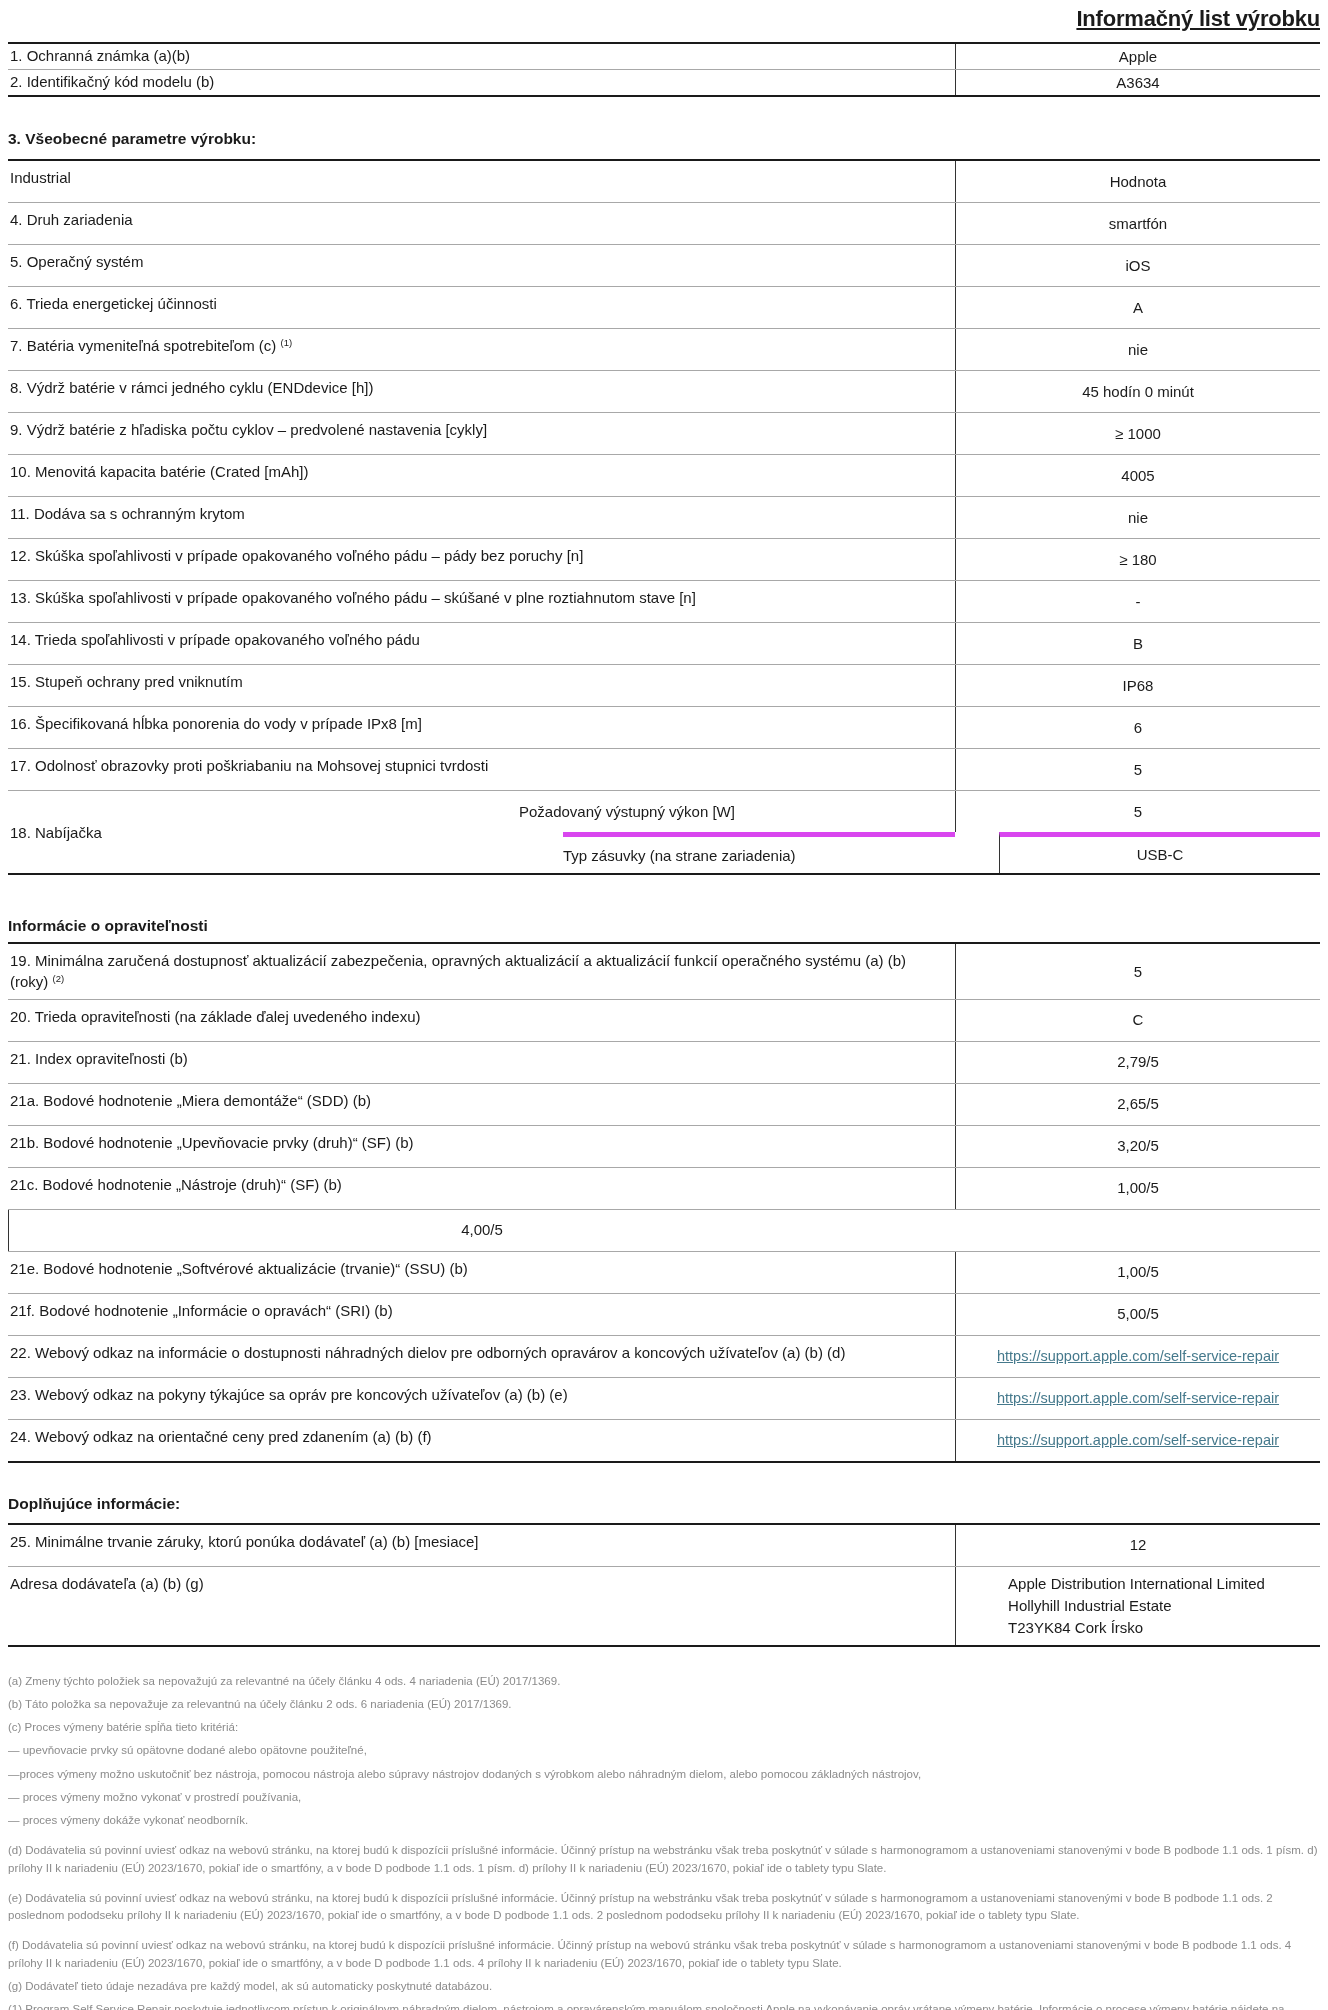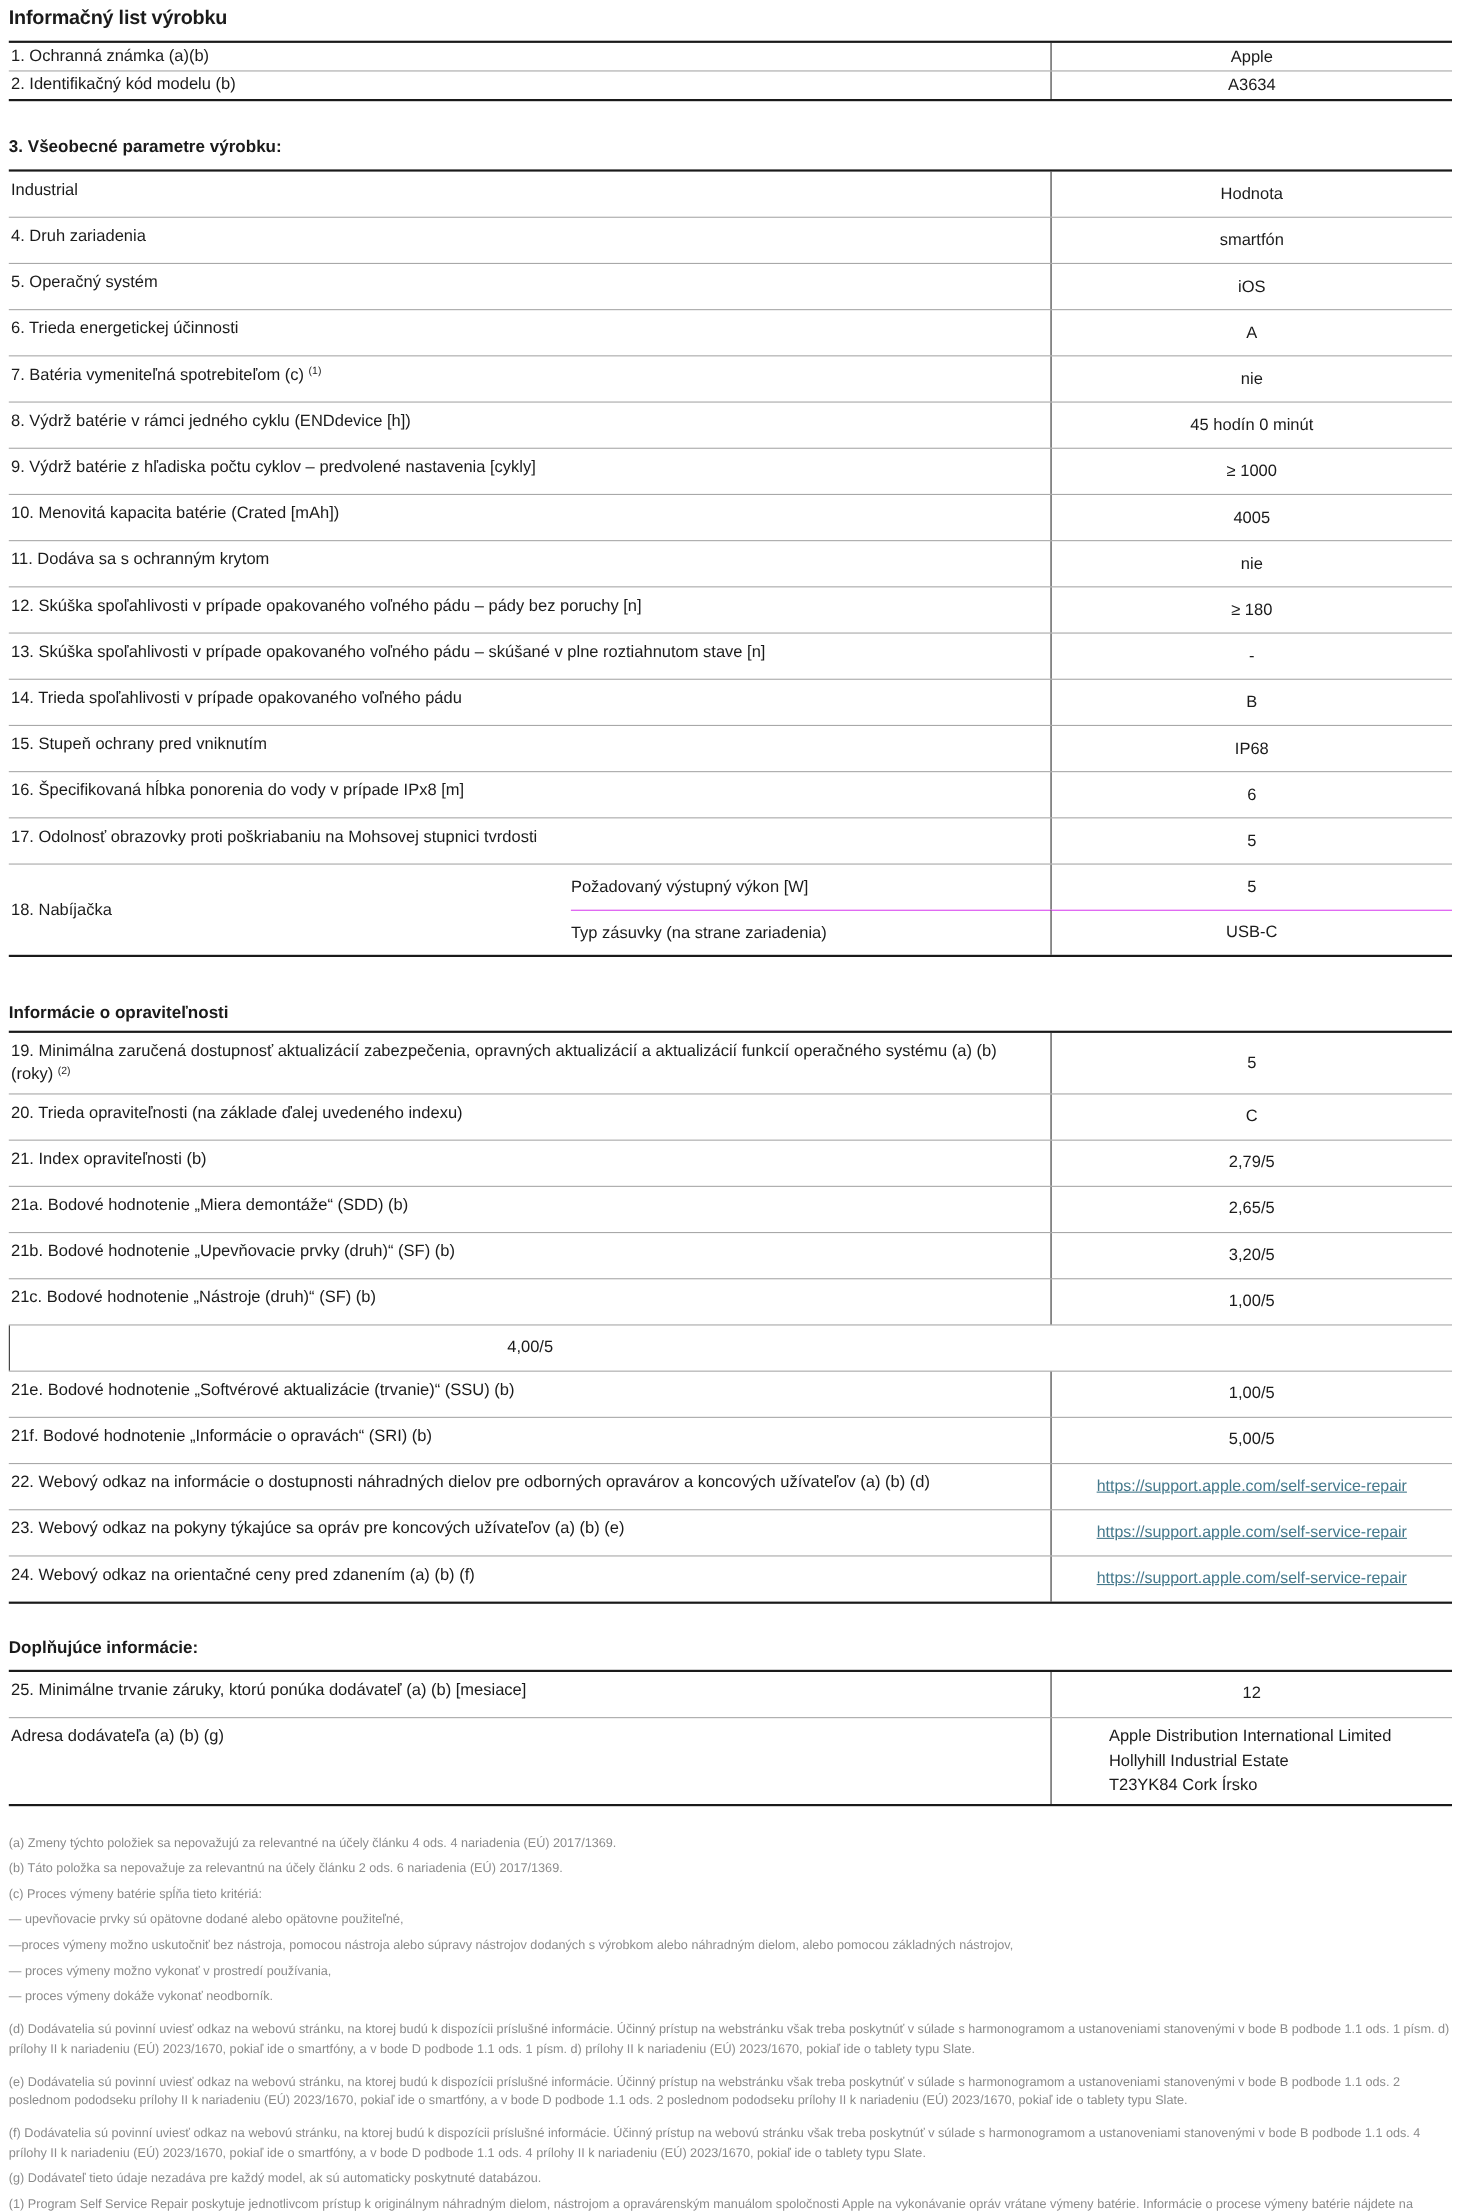--- a/index.html
+++ b/index.html
@@ -4,22 +4,22 @@
 <style>
   html,body{margin:0;padding:0;background:#ffffff;}
   body{
     width:1328px;height:2010px;
     font-family:"Liberation Sans","DejaVu Sans",sans-serif;
     color:#1b1b1b;
     overflow:hidden;
   }
   .page{padding:4px 8px 0 8px;}
   .doc-title{
-    font-size:18px;font-weight:bold;text-align:left;
-    margin:2px 0 10px 0;letter-spacing:-0.2px;
+    font-size:22px;font-weight:bold;text-align:right;
+    margin:2px 0 10px 0;letter-spacing:-0.2px;text-decoration:underline;
   }
   
   .tbl{border-top:2px solid #1a1a1a;border-bottom:2px solid #1a1a1a;}
   .row{display:grid;grid-template-columns:1fr 365px;}
   .row + .row{border-top:1px solid #a8a8a8;}
   .cell{font-size:15px;line-height:1.42;}
   .cell-label{display:flex;padding:6px 16px 6px 2px;}
   .cell-value{
     border-left:1px solid #333333;
     display:flex;align-items:center;justify-content:center;
@@ -31,21 +31,21 @@
   .tbl-main .row{min-height:41px;}
   sup{font-size:9.5px;vertical-align:5px;}
   
   .row-charger{
     display:grid;grid-template-columns:511px 1fr 365px;
     grid-template-rows:41px 41px;border-top:1px solid #a8a8a8;
   }
   .charger-label{grid-row:1 / 3;display:flex;align-items:center;padding:6px 16px 6px 2px;font-size:15px;}
   .charger-mid{display:flex;align-items:center;font-size:15px;padding:6px 8px 6px 0;}
   .row-charger .cell-value{padding-top:0;padding-bottom:0;}
-  .sub-sep{border-top:1px solid #d946ef;}
+  .sub-sep{border-top:5px solid #d946ef;margin-left:44px;}
   
   .section-heading{font-size:15.5px;font-weight:bold;}
   .h-general{margin:33px 0 11px 0;}
   .h-repair{margin:42px 0 7px 0;}
   .h-additional{margin:32px 0 10px 0;}
   
   a.support-link{
     font-size:14.5px;text-decoration:underline;cursor:pointer;
   }
   

